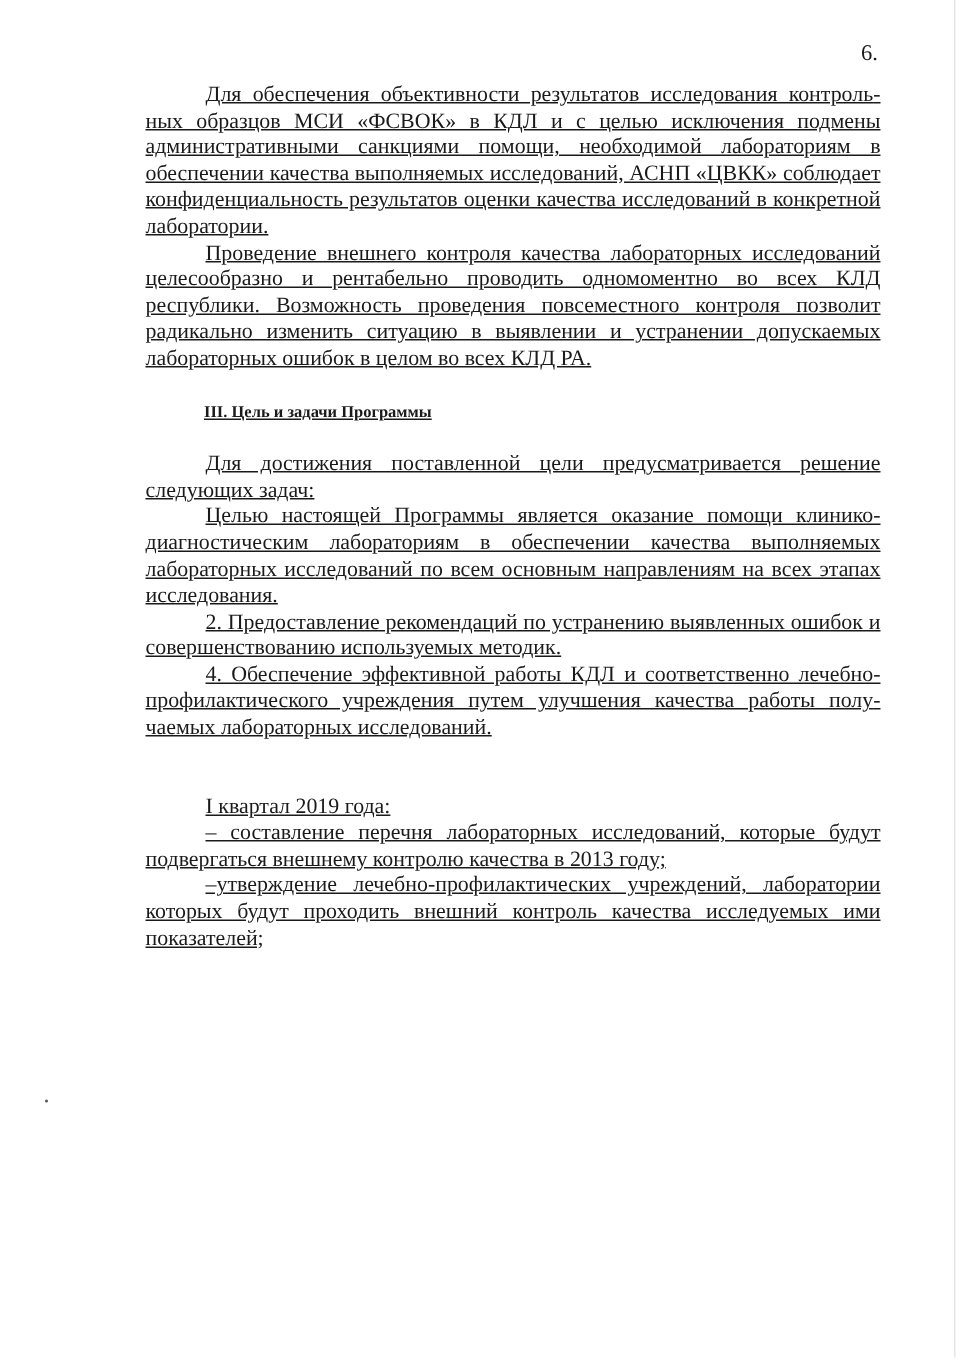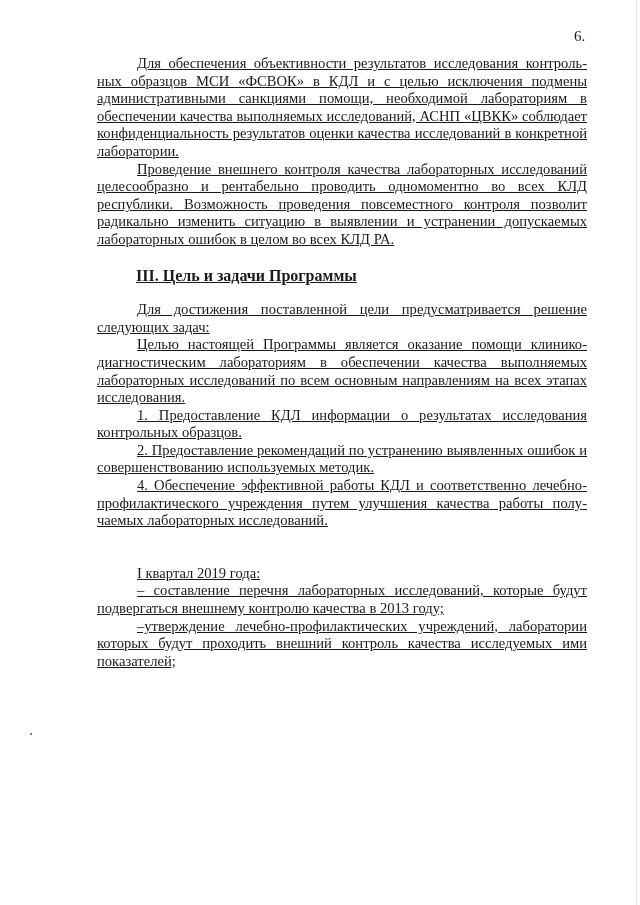--- a/index.html
+++ b/index.html
@@ -21,21 +21,21 @@
     .content {
       position: absolute; left: 97px; top: 55px; width: 490px;
       font-size: 14.6px; line-height: 17.6px; text-decoration: underline;
     }
     .p {
       margin: 0; text-align: justify; text-indent: 40px;
       hyphens: manual;
     }
     .heading {
       margin: 0; padding-left: 39px; font-weight: bold;
-      font-size: 16px; line-height: 17.6px;
+      font-size: 11px; line-height: 17.6px;
     }
     .gap-before-h { height: 18px; }
     .gap-after-h { height: 17px; }
     .stray-dot {
       position: absolute; left: 30px; top: 733px; width: 2px; height: 2px;
       background: #555; border-radius: 50%;
     }
   </style>
 </head>
 <body>
@@ -48,21 +48,20 @@
 <div class="content">
   <p class="p">Для обеспечения объективности результатов исследования контроль­ных образцов МСИ «ФСВОК» в КДЛ и с целью исключения подмены административными санкциями помощи, необходимой лабораториям в обеспечении качества выполняемых исследований, АСНП «ЦВКК» соблю­дает конфиденциальность результатов оценки качества исследований в конкретной лаборатории.</p>
   <p class="p">Проведение внешнего контроля качества лабораторных исследо­ваний целесообразно и рентабельно проводить одномоментно во всех КЛД республики. Возможность проведения повсеместного контроля позволит радикально изменить ситуацию в выявлении и устранении допускаемых лабораторных ошибок в целом во всех КЛД РА.</p>
 
   <div class="gap-before-h"></div>
   <h2 class="heading">III. Цель и задачи Программы</h2>
   <div class="gap-after-h"></div>
 
   <p class="p">Для достижения поставленной цели предусматривается решение следующих задач:</p>
   <p class="p">Целью настоящей Программы является оказание помощи клинико-диагностическим лабораториям в обеспечении качества выполняемых лабораторных исследований по всем основным направлениям на всех этапах исследования.</p>
-  <p class="p">1. Предоставление КДЛ информации о результатах исследования контрольных образцов.</p>
   <p class="p">2. Предоставление рекомендаций по устранению выявленных ошибок и совершенствованию используемых методик.</p>
   <p class="p">4. Обеспечение эффективной работы КДЛ и соответственно лечебно-профилактического учреждения путем улучшения качества работы полу­чаемых лабораторных исследований.</p>
 
   <div class="gap-before-h"></div>
   <div class="gap-after-h"></div>
 
   <p class="p">I квартал 2019 года:</p>
   <p class="p">– составление перечня лабораторных исследований, которые будут подвергаться внешнему контролю качества в 2013 году;</p>
   <p class="p">–утверждение лечебно-профилактических учреждений, лаборатории которых будут проходить внешний контроль качества исследуемых ими показателей;</p>
 </div>

